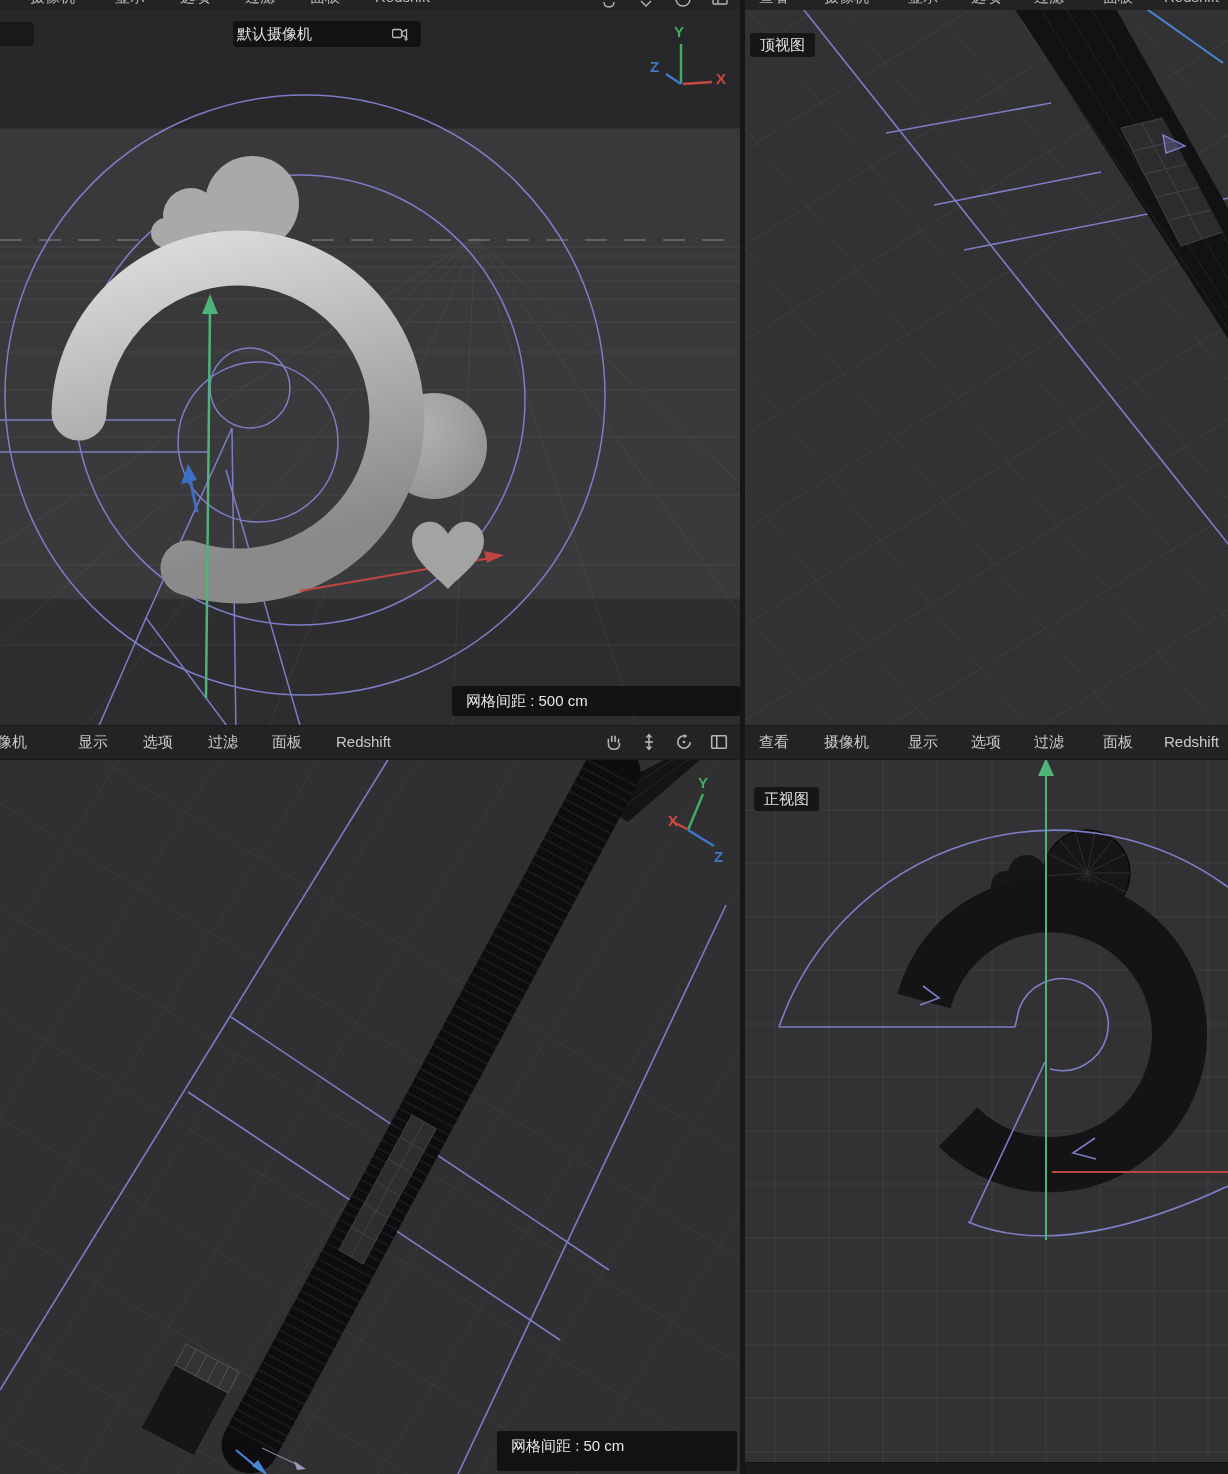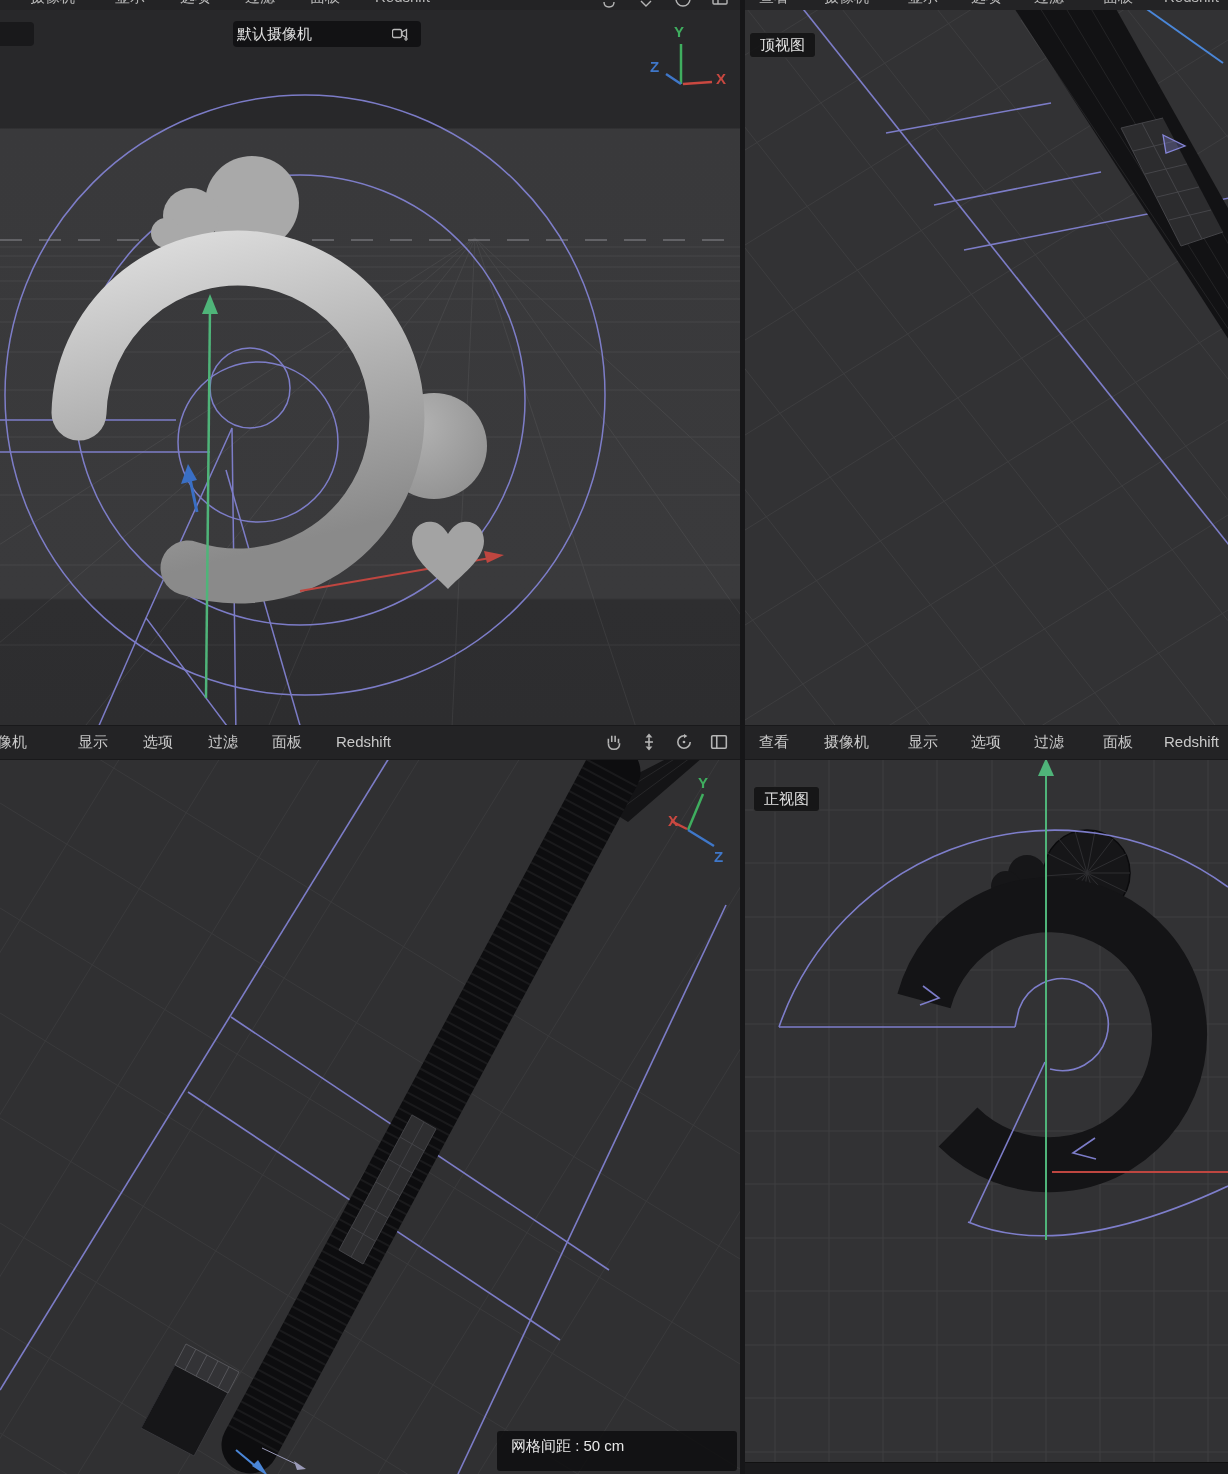--- a/index.html
+++ b/index.html
@@ -131,20 +131,21 @@
     </svg>
     <div class="corner-box"></div>
     <div class="cam-label">
       <span>默认摄像机</span>
       <svg width="17" height="15" viewBox="0 0 17 15">
         <rect x="0.5" y="3.5" width="9" height="8" rx="1.5" fill="none" stroke="#b9b9b9" stroke-width="1.3"></rect>
         <path d="M10,6 L14.5,3.5 L14.5,11.5 L10,9 Z" fill="none" stroke="#b9b9b9" stroke-width="1.3"></path>
         <path d="M12 13 h4 M14 11 v4" stroke="#b9b9b9" stroke-width="1.2"></path>
       </svg>
     </div>
+    <div class="grid-label" style="left:452px;top:686px;width:274px;height:30px;">网格间距 : 500 cm</div>
   </div>
 
   <div id="vp-top" class="vp">
     <svg class="scene" width="483" height="725" viewBox="0 0 483 725">
       <g stroke="#ffffff" stroke-width="1" opacity="0.05">
         <line x1="-480" y1="0" x2="90" y2="725"></line>
           <line x1="-385" y1="0" x2="185" y2="725"></line>
         <line x1="-290" y1="0" x2="280" y2="725"></line>
           <line x1="-195" y1="0" x2="375" y2="725"></line>
         <line x1="-100" y1="0" x2="470" y2="725"></line>

